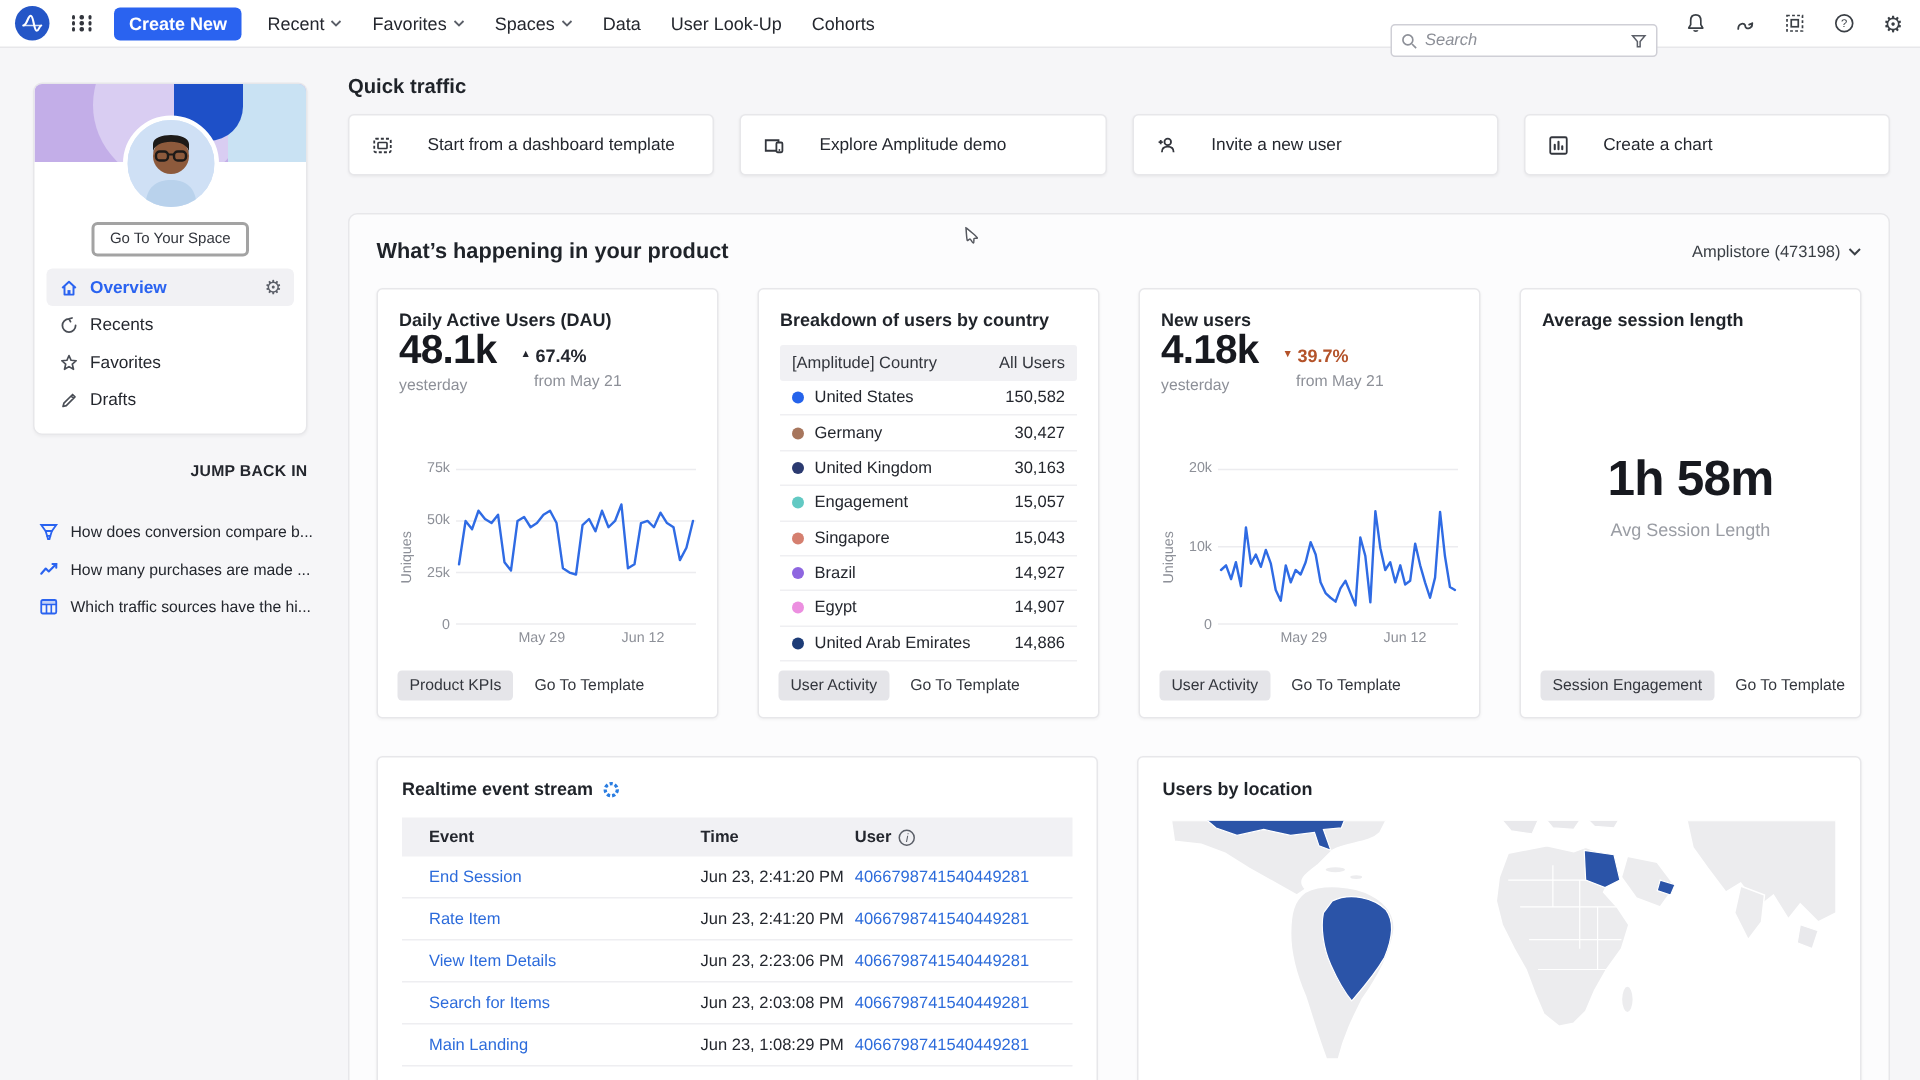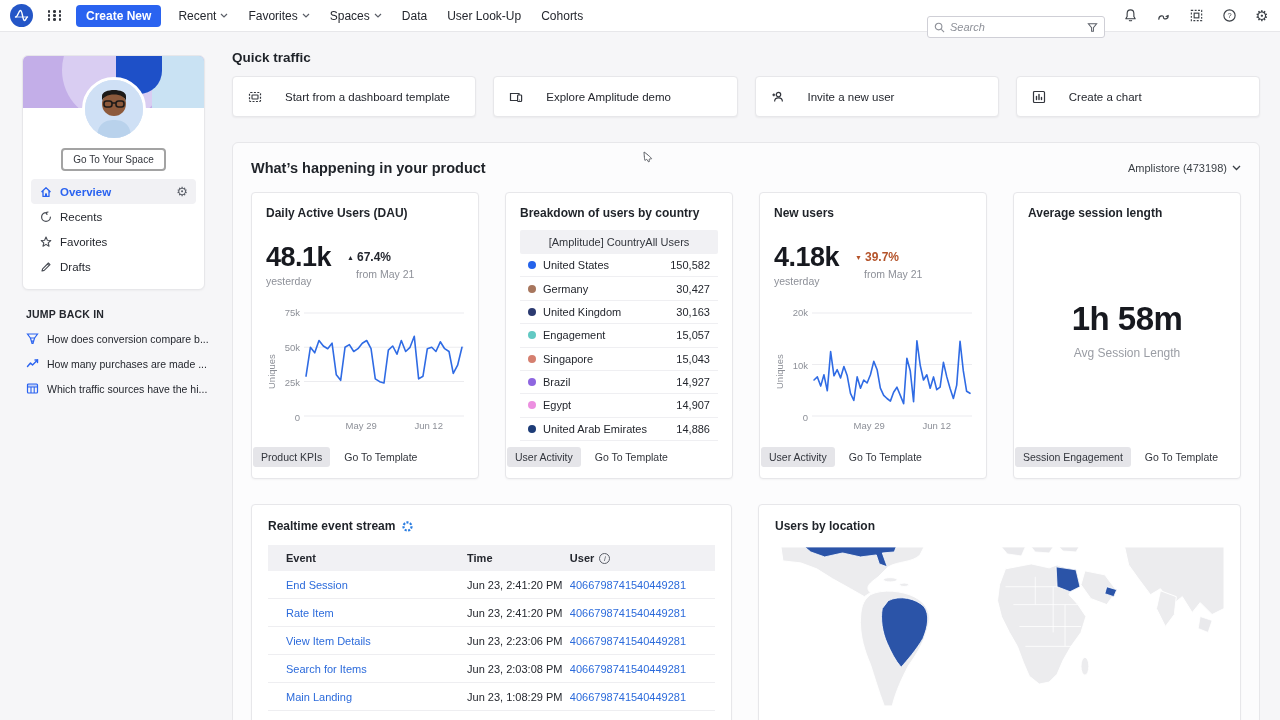--- a/index.html
+++ b/index.html
@@ -30,65 +30,65 @@
   .banner .b-circle { position:absolute; left:50%; top:-38px; transform:translateX(-50%); width:104px; height:104px; border-radius:50%; background:#d9cdf2; }
   .avatar { position:absolute; left:50%; transform:translateX(-50%); top:22px; width:64px; height:64px; border-radius:50%; background:#cfe0f5; border:3px solid #fff; overflow:hidden; z-index:2; }
   .space-btn { display:block; margin:40px auto 6px; background:#fff; border:2px solid #a3a3a3; border-radius:4px; font-size:10px; color:#33363d; padding:4px 10px; cursor:pointer; font-family:inherit; }
   .side-menu { padding:2px 8px 0; }
   .side-row { display:flex; align-items:center; gap:8px; height:25px; padding:0 8px; border-radius:4px; font-size:11.5px; color:#24272e; cursor:pointer; }
   .side-row.active { background:#f1f1f4; color:#2a63f0; font-weight:700; }
   .side-row .mi { width:13px; display:flex; justify-content:center; color:#4a4e56; }
   .side-row.active .mi { color:#2a63f0; }
   .side-row .gear-right { margin-left:auto; color:#5b5f68; font-size:13px; }
   .jump { margin-top:18px; padding-left:4px; }
-  .jump-title { font-size:10.5px; font-weight:700; letter-spacing:.2px; color:#24272e; margin-bottom:12px; }
+  .jump-title { font-size:10.5px; font-weight:700; letter-spacing:.2px; color:#24272e; margin-bottom:28px;text-align:right; }
   .jump-item { display:flex; align-items:center; gap:8px; margin-bottom:12px; font-size:10.5px; color:#24272e; cursor:pointer; white-space:nowrap; }
   .jump-item svg { flex:none; }
 
   
   .main { position:absolute; left:232px; top:50px; width:1028px; }
   .qa-title { font-size:13.5px; font-weight:700; color:#1f2329; margin-bottom:11px; }
   .qa-row { display:flex; gap:17px; }
   .qa-card { flex:1; height:41px; background:#fff; border:1px solid #e7e7ea; border-radius:4px; box-shadow:0 1px 2px rgba(0,0,0,.05); display:flex; align-items:center; gap:23px; padding:0 15px; font-size:11.5px; color:#24272e; cursor:pointer; }
   .qa-card svg { flex:none; }
 
   .panel { margin-top:25px; background:#fcfcfd; border:1px solid #e7e7ea; border-radius:6px; padding:17px 18px; height:600px; }
   .panel-head { display:flex; align-items:center; justify-content:space-between; margin-bottom:16px; }
   .panel-title { font-size:14.5px; font-weight:700; color:#1f2329; }
   .project-select { font-size:11px; color:#3a3f45; display:flex; align-items:center; gap:5px; cursor:pointer; }
 
   .cards-row { display:grid; grid-template-columns:repeat(4,1fr); gap:26px; }
   .stat-card { background:#fff; border:1px solid #e7e7ea; border-radius:4px; box-shadow:0 1px 2px rgba(0,0,0,.04); height:287px; padding:13px 14px; display:flex; flex-direction:column; position:relative; }
   .card-title { font-size:12px; font-weight:700; color:#1f2329; }
-  .big-row { display:flex; align-items:flex-start; gap:16px; margin-top:24px; }
+  .big-row { display:flex; align-items:center; gap:16px; margin-top:0; }
   .big-num { font-size:27px; font-weight:800; letter-spacing:-.5px; color:#17191f; line-height:1; }
   .delta { display:flex; align-items:center; gap:3px; font-size:12px; font-weight:700; margin-top:6px; }
   .delta.up { color:#23262e; }
   .delta.down { color:#b4532a; }
   .delta .tri { font-size:7px; }
   .sub-row { display:flex; gap:26px; margin-top:4px; font-size:10.5px; color:#8d9098; }
   .sub-row .s2 { margin-left:9px; }
 
   .chart-block { display:flex; margin-top:auto; margin-bottom:34px; }
   .ylab { writing-mode:vertical-rl; transform:rotate(180deg); font-size:9.5px; color:#8d9098; text-align:center; width:12px; }
   .ticks { position:relative; width:26px; font-size:9.5px; color:#8d9098; text-align:right; }
   .ticks span { position:absolute; right:4px; transform:translateY(-50%); }
   .plot { flex:1; position:relative; }
   .plot svg { display:block; width:100%; height:105px; }
   .xlabels { position:relative; height:14px; font-size:9.5px; color:#8d9098; }
   .xlabels .x1 { position:absolute; left:26%; top:3px; }
   .xlabels .x2 { position:absolute; left:69%; top:3px; }
 
-  .card-foot { position:absolute; left:1px; bottom:11px; display:flex; align-items:center; gap:14px;justify-content:space-between; }
+  .card-foot { position:absolute; left:13px; bottom:11px; display:flex; align-items:center; gap:14px;justify-content:space-between; }
   .pill { background:#e5e5e9; border-radius:3px; padding:4px 8px; font-size:10.5px; color:#33363d; cursor:pointer; }
   .tmpl-link { font-size:10.5px; color:#33363d; cursor:pointer; }
 
   
   .ct-table { margin-top:10px; font-size:11px; }
-  .ct-head { display:flex; justify-content:center; background:#f1f1f4; padding:6px 8px; color:#33363d; border-radius:2px; }
+  .ct-head { display:flex; justify-content:space-between; background:#f1f1f4; padding:6px 8px; color:#33363d; border-radius:2px; }
   .ct-row { display:flex; justify-content:space-between; align-items:center; padding:5.2px 8px; border-bottom:1px solid #efeff2; color:#24272e; }
   .ct-name { display:flex; align-items:center; gap:7px; }
   .dot { width:8px; height:8px; border-radius:50%; flex:none; }
   .ct-val { color:#24272e; }
 
   
   .session-center { margin:auto; text-align:center; padding-bottom:26px; }
   .session-big { font-size:33px; font-weight:800; color:#17191f; letter-spacing:-.5px; }
   .session-sub { font-size:12px; color:#9a9da4; margin-top:8px; }
 

